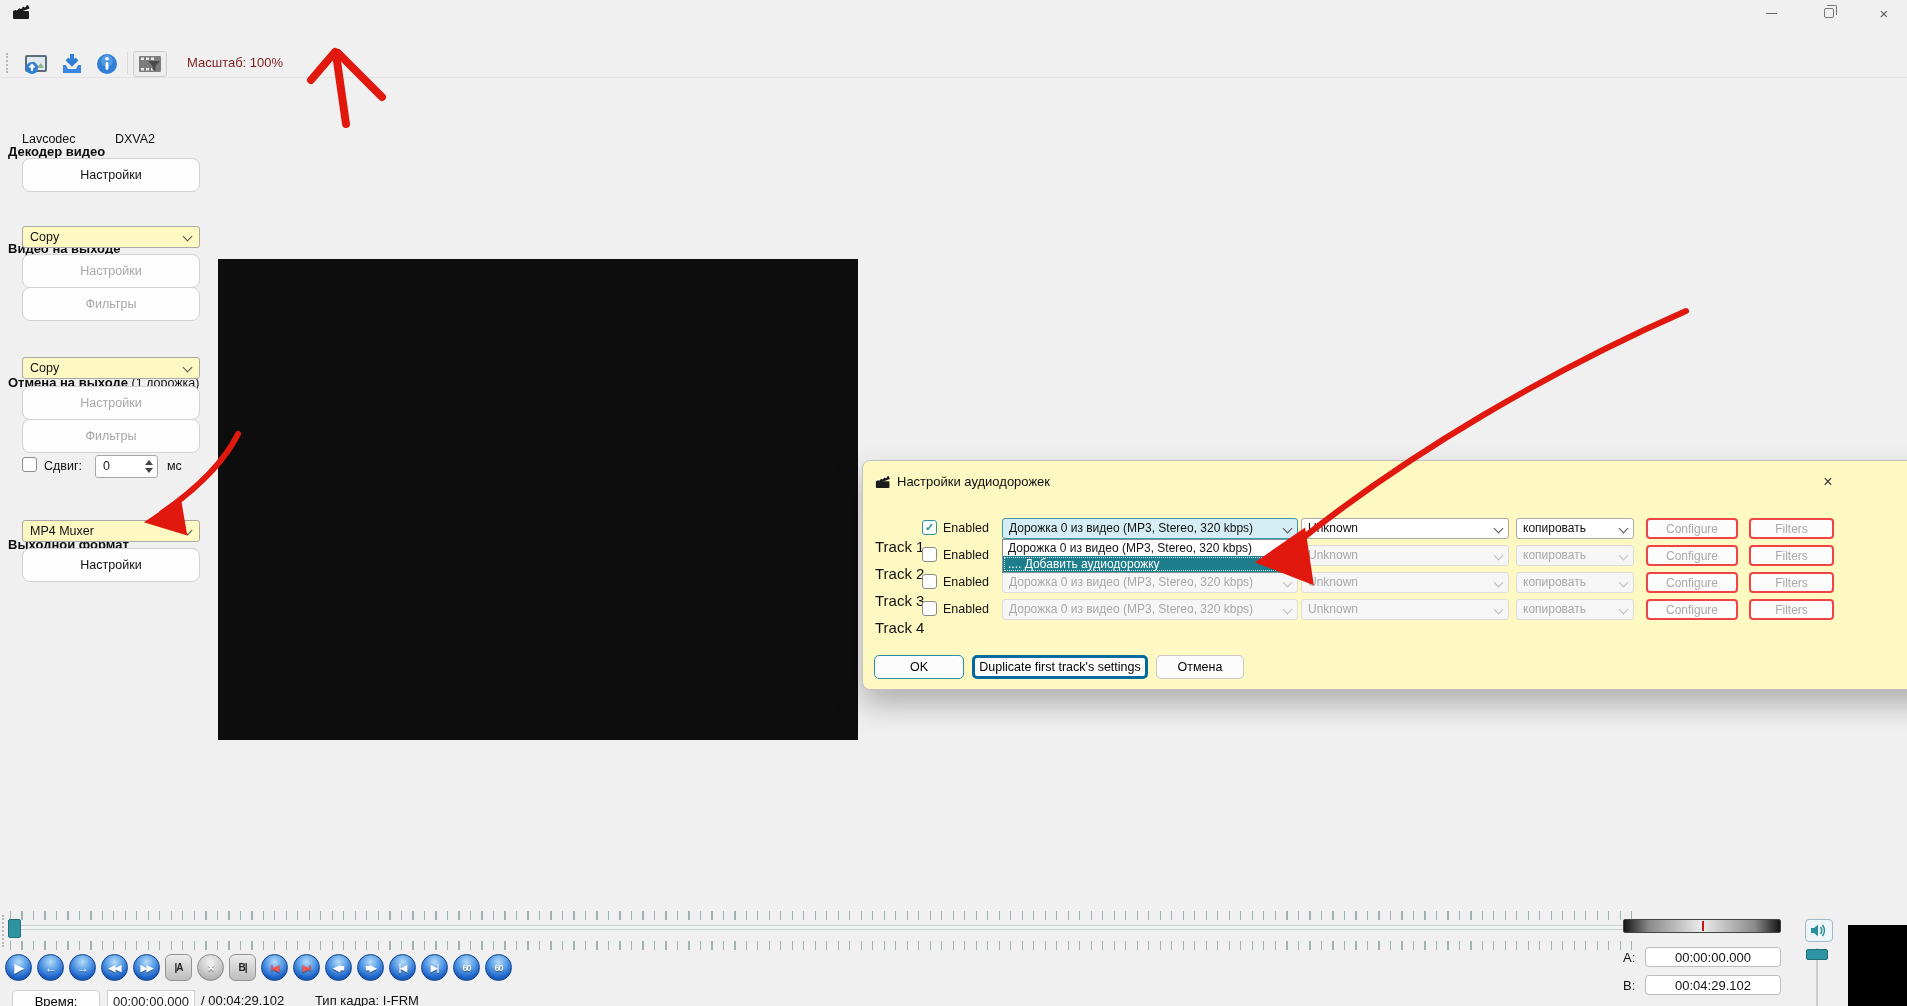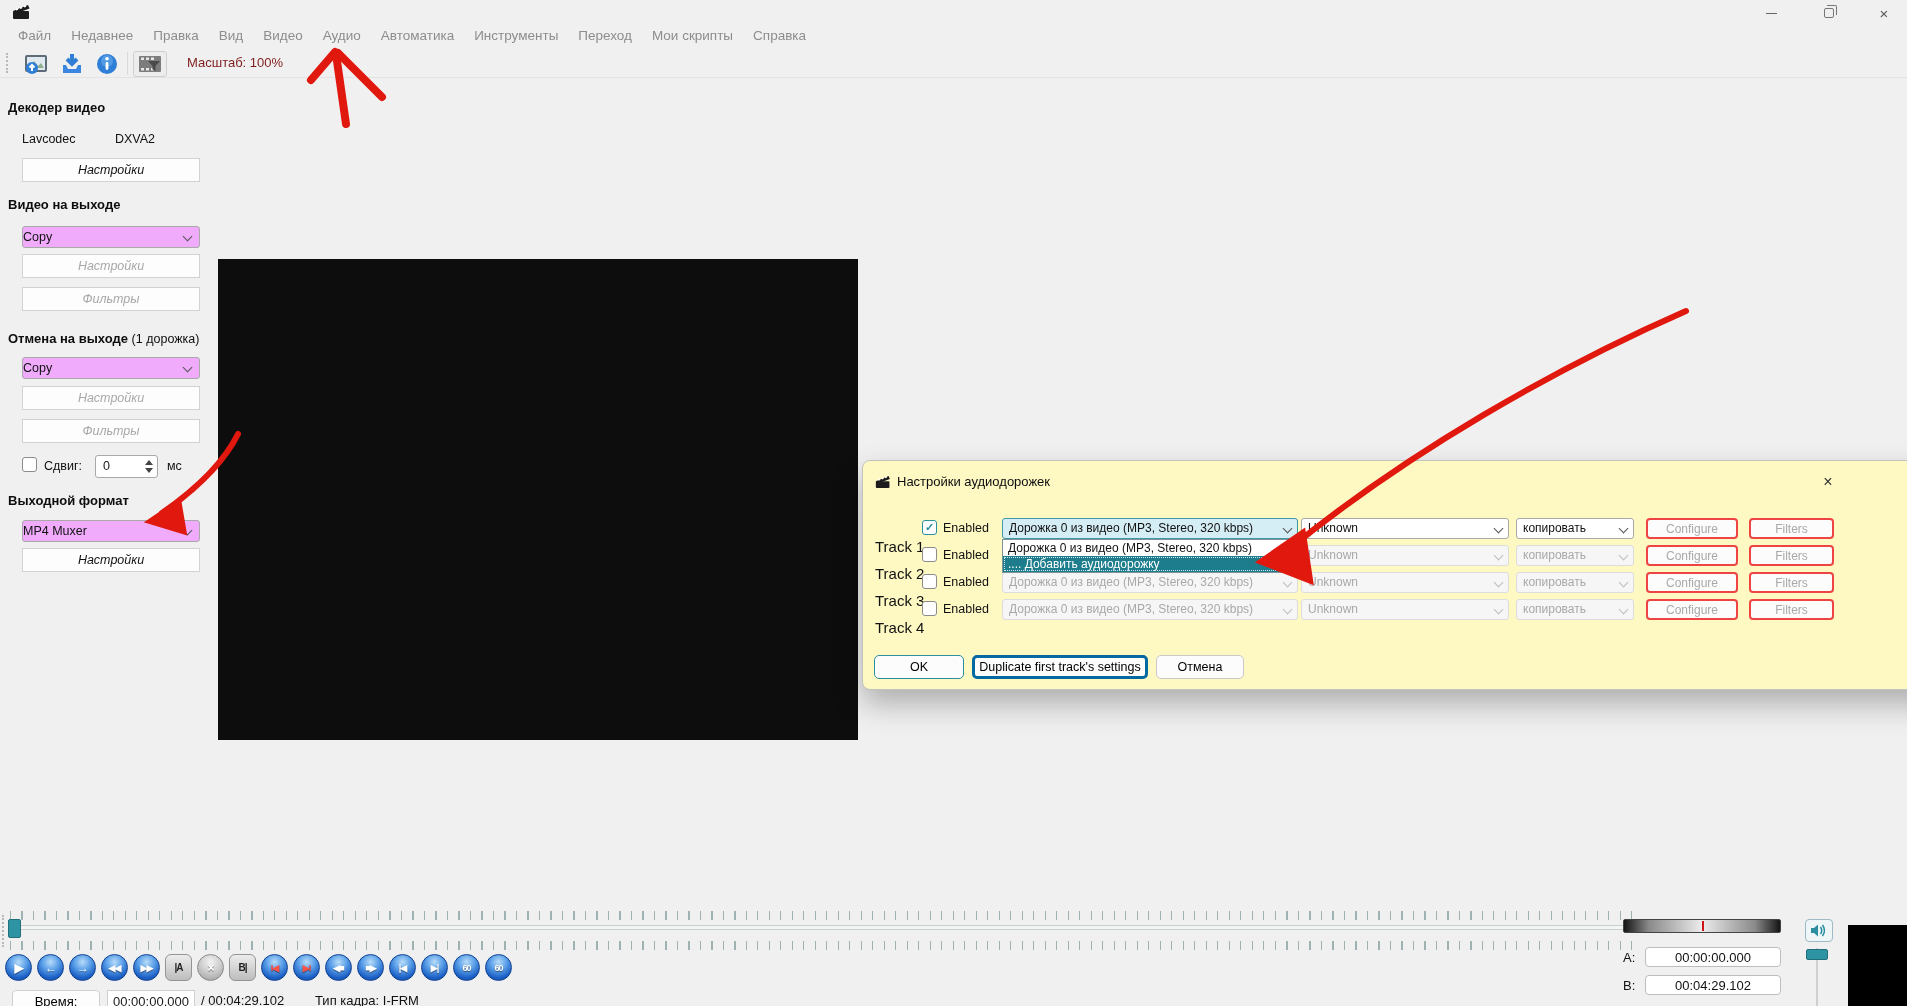--- a/index.html
+++ b/index.html
@@ -25,28 +25,28 @@
 
   
   .toolbar { left:0; top:48px; width:1907px; height:30px; border-bottom:1px solid #e3e3e3; }
   .grip { border-left:2px dotted #b9b9b9; }
   .tool-ic { top:52px; width:28px; height:24px; display:flex; align-items:center; justify-content:center; }
   .tool-sep { left:127px; top:52px; width:1px; height:22px; background:#d9d9d9; }
   .tool-film-btn { left:133px; top:51px; width:34px; height:26px; border:1px solid #cfcfcf; border-radius:3px; background:#ededed; display:flex; align-items:center; justify-content:center; }
   .zoom-label { left:187px; top:55px; font-size:13px; color:#7f1d1d; }
 
   
-  .hdr { font-size:13px; font-weight:bold; color:#0d0d0d; white-space:nowrap; }
+  .hdr { font-size:13px; font-weight:bold; color:#0d0d0d; white-space:nowrap;margin-top:44px; }
   .hdr .norm { font-weight:normal; font-size:12.5px; }
   .slabel { font-size:12.5px; color:#111; white-space:nowrap; }
-  .sbtn { left:22px; width:178px; height:24px; background:#fdfdfd; border:1px solid #d2d2d2; border-radius:0;
-          font-size:12.5px; color:#111; display:flex; align-items:center; justify-content:center;font-style:italic; }
+  .sbtn { left:22px; width:178px; height:34px; background:#fdfdfd; border:1px solid #d2d2d2; border-radius:8px;
+          font-size:12.5px; color:#111; display:flex; align-items:center; justify-content:center; }
   .sbtn.dis { color:#a8a8a8; }
-  .scombo { left:22px; width:178px; height:22px; background:#f0abfc; border:1px solid #a9a9a9; border-radius:3px;
-            font-size:12.5px; color:#111; line-height:20px; }
+  .scombo { left:22px; width:178px; height:22px; background:#fef9c3; border:1px solid #a9a9a9; border-radius:3px;
+            font-size:12.5px; color:#111; line-height:20px; padding-left:7px; }
   .chev { position:absolute; right:8px; top:6px; width:7px; height:7px; border-right:1.4px solid #555; border-bottom:1.4px solid #555; transform:rotate(45deg); }
   .chev.d { border-color:#bdbdbd; }
   .cb { width:15px; height:15px; border:1px solid #8c8c8c; border-radius:3px; background:#fff; display:flex; align-items:center; justify-content:center; font-size:11px; color:#2b8fa0; }
   .cb.checked { border-color:#2b8fa0; font-weight:bold; }
   .spin { left:95px; width:63px; height:23px; background:#fff; border:1px solid #a9a9a9; border-radius:3px; font-size:12.5px; line-height:21px; padding-left:7px; }
   .sup,.sdn { position:absolute; right:4px; width:0; height:0; border-left:4px solid transparent; border-right:4px solid transparent; }
   .sup { top:4px; border-bottom:5px solid #444; }
   .sdn { bottom:4px; border-top:5px solid #444; }
 
   
@@ -133,33 +133,20 @@
         <div class="wc-min-bar"></div>
       </div>
     <div class="abs wc" style="left:1806px">
         <div class="wc-restore"></div>
       </div>
     <div class="abs wc" style="left:1861px">
         <span class="wc-close-glyph">×</span>
       </div>
   </div>
 
-  <div class="abs menubar">
-    <span class="menu-item">Файл</span>
-    <span class="menu-item">Недавнее</span>
-    <span class="menu-item">Правка</span>
-    <span class="menu-item">Вид</span>
-    <span class="menu-item">Видео</span>
-    <span class="menu-item">Аудио</span>
-    <span class="menu-item">Автоматика</span>
-    <span class="menu-item">Инструменты</span>
-    <span class="menu-item">Переход</span>
-    <span class="menu-item">Мои скрипты</span>
-    <span class="menu-item">Справка</span>
-  </div>
 
   <div class="abs toolbar"></div>
   <div class="abs grip" style="left:6px;top:53px;height:20px;width:3px"></div>
   <div class="abs tool-ic" style="left:22px">
     <svg width="26" height="22" viewBox="0 0 26 22">
       <rect x="2" y="2" width="22" height="17" rx="2" fill="#5d6d78"></rect>
       <rect x="4" y="4" width="18" height="13" fill="#dfe9ef"></rect>
       <path d="M5,15 L11,8 L15,13 L18,10 L21,15 Z" fill="#8fb08f"></path>
       <circle cx="9" cy="15" r="6" fill="#2f7fd6"></circle>
       <path d="M9,18 L9,12 M6.5,14.5 L9,12 L11.5,14.5" stroke="#fff" stroke-width="2" fill="none"></path>

